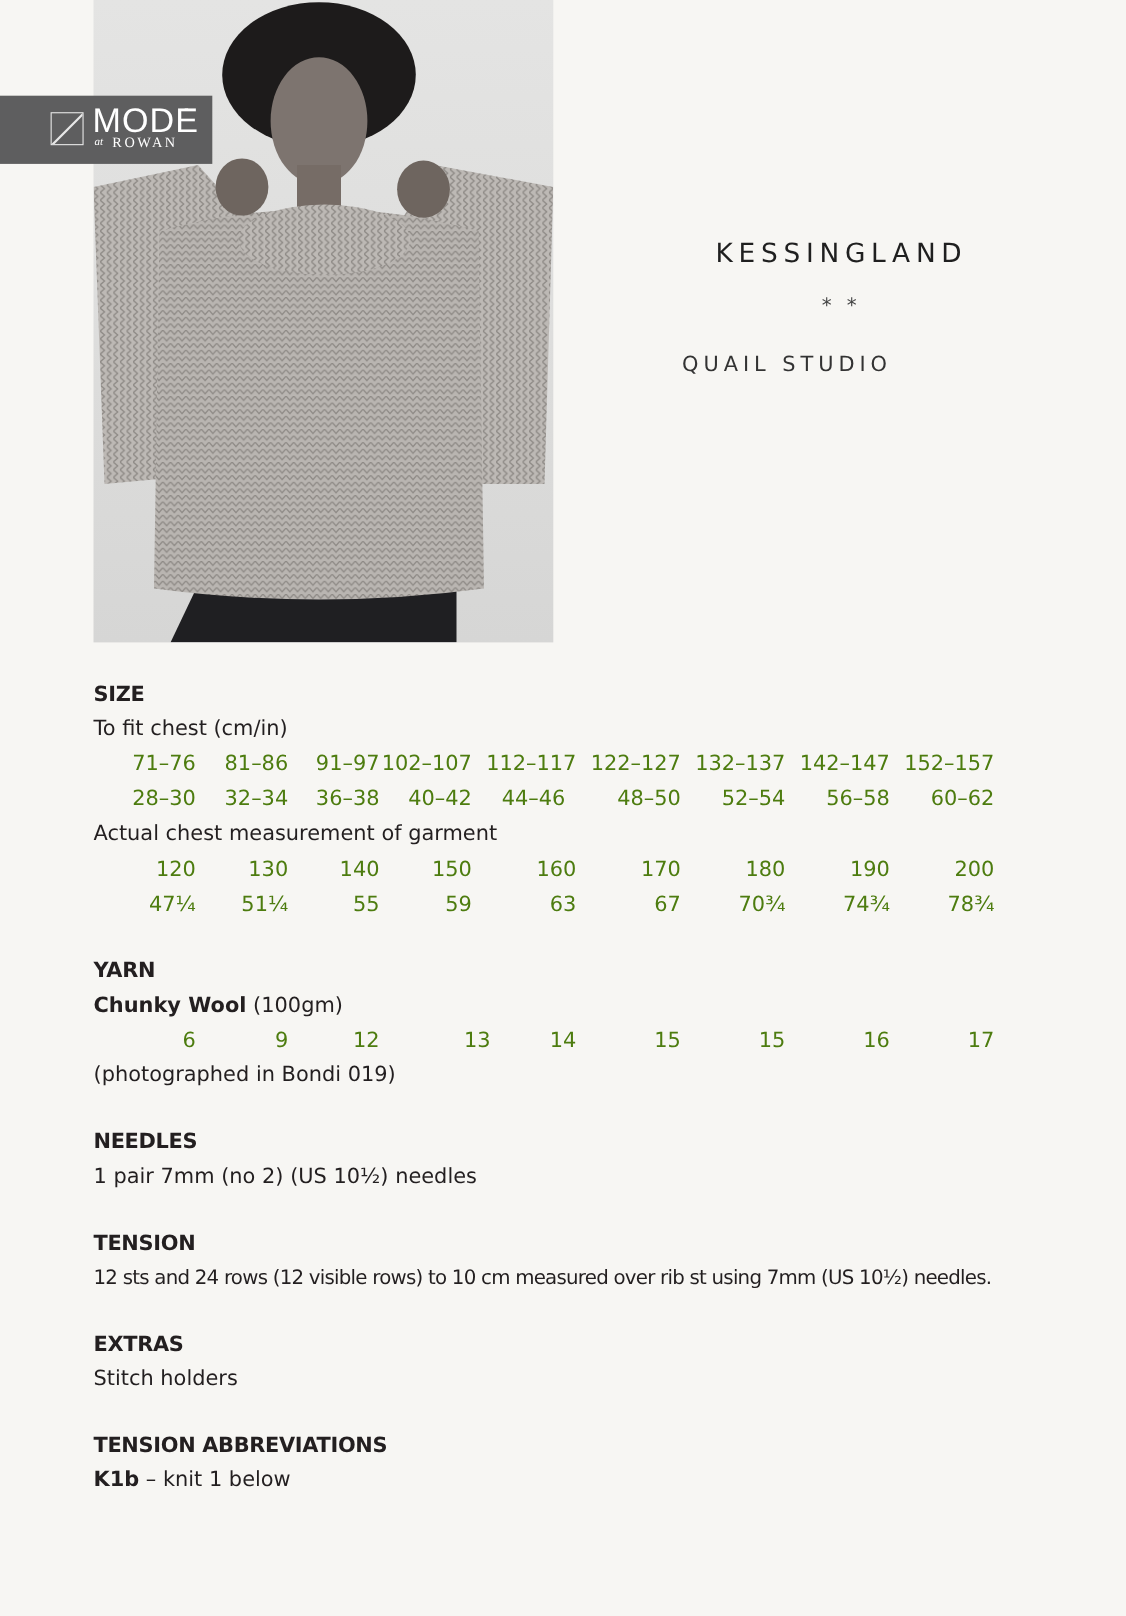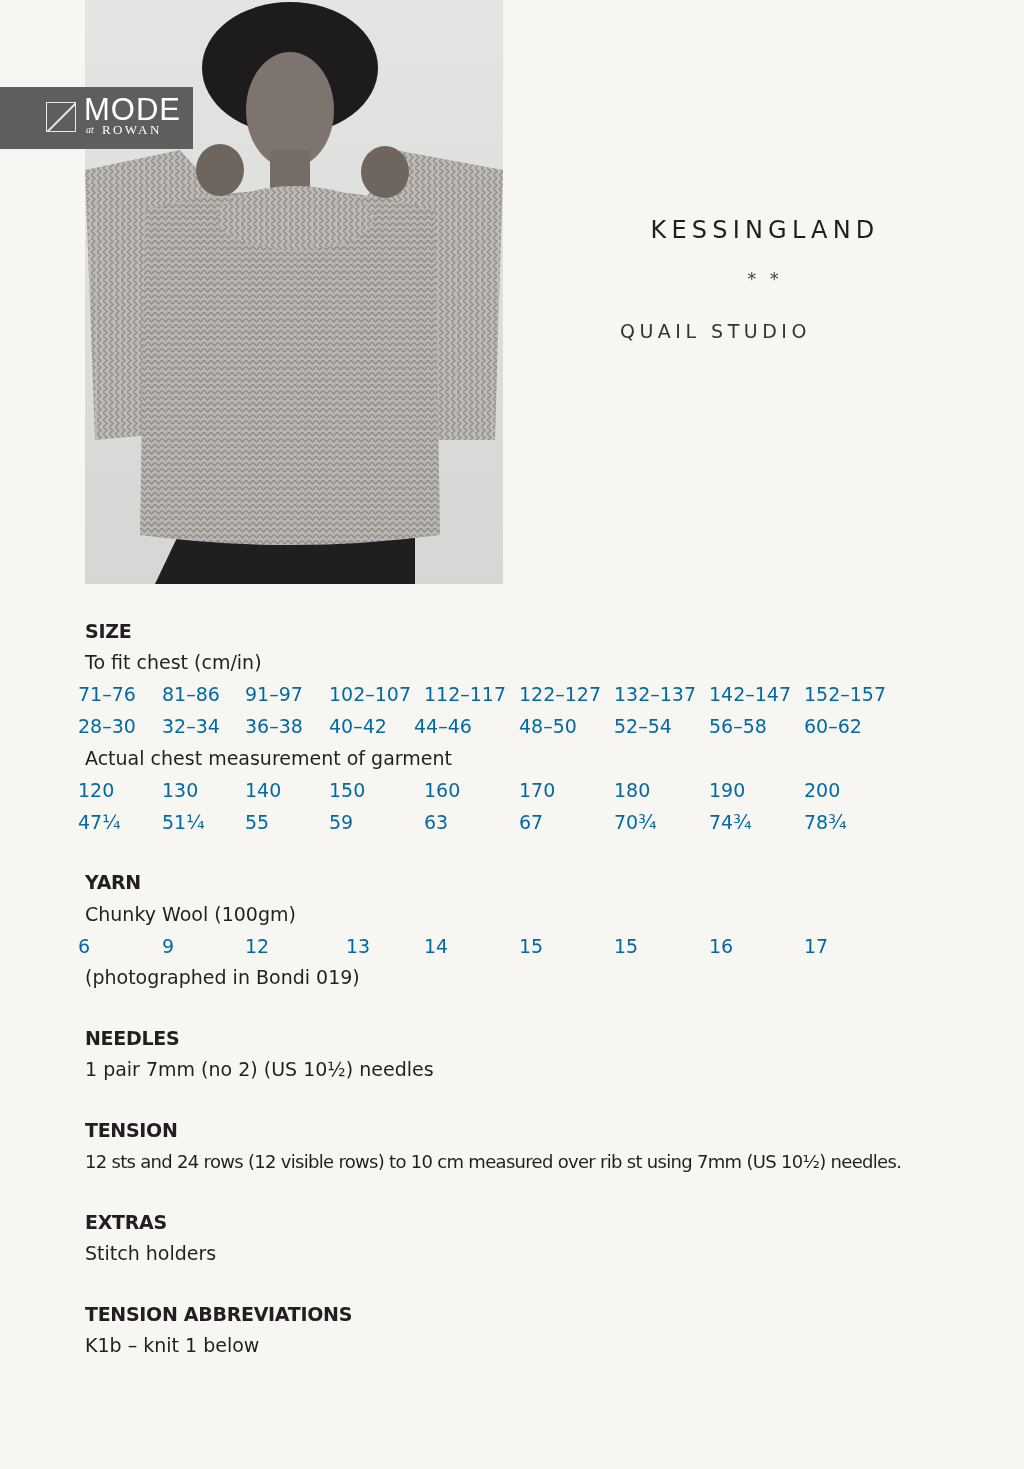--- a/index.html
+++ b/index.html
@@ -51,26 +51,26 @@
     position: absolute; left: 620px; top: 320px; width: 290px; 
     font-size: 19px; letter-spacing: 4.5px; color: #333;
   }
   .heading {
     position: absolute; left: 85px; font-size: 19px; font-weight: bold; color: #231f20;
     letter-spacing: -0.3px; white-space: nowrap;
   }
   .line {
     position: absolute; left: 85px; font-size: 19px; color: #231f20; white-space: nowrap;
   }
-  .line b { font-weight: normal; }
+  .line b { font-weight: bold; }
   .tension-line { font-size: 18px; letter-spacing: -0.7px; }
   .row { position: absolute; left: 0; width: 1024px; height: 26px; }
   .cell {
-    position: absolute; width: 100px; margin-left: -50px; text-align: left;
-    font-size: 19px; color: #0369a1; white-space: nowrap;
+    position: absolute; width: 100px; margin-left: -50px; text-align: right;
+    font-size: 19px; color: #4d7c0f; white-space: nowrap;
   }
 </style>
 </head>
 <body>
 
 <div class="photo">
   <svg width="418" height="584" viewBox="0 0 418 584">
     <defs>
       <pattern id="rib" width="7" height="6" patternUnits="userSpaceOnUse">
         <rect width="7" height="6" fill="#b9b5b1"></rect>

